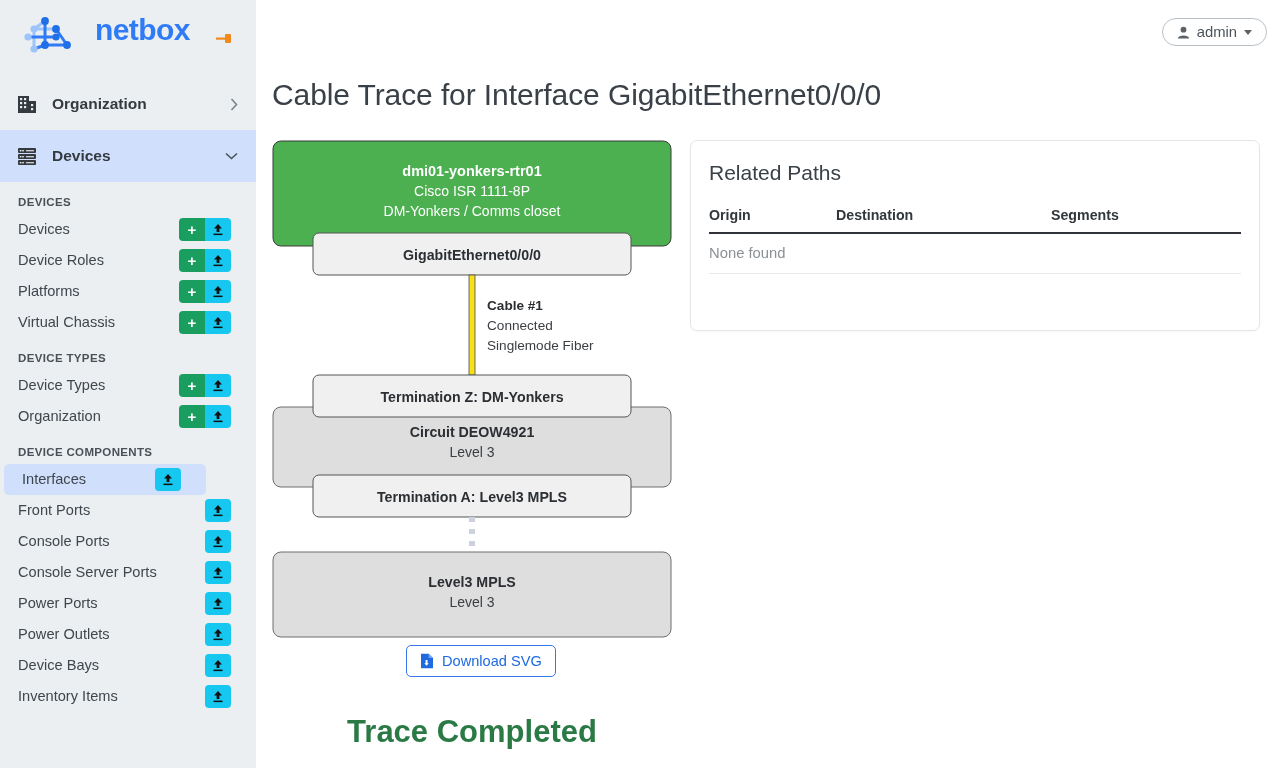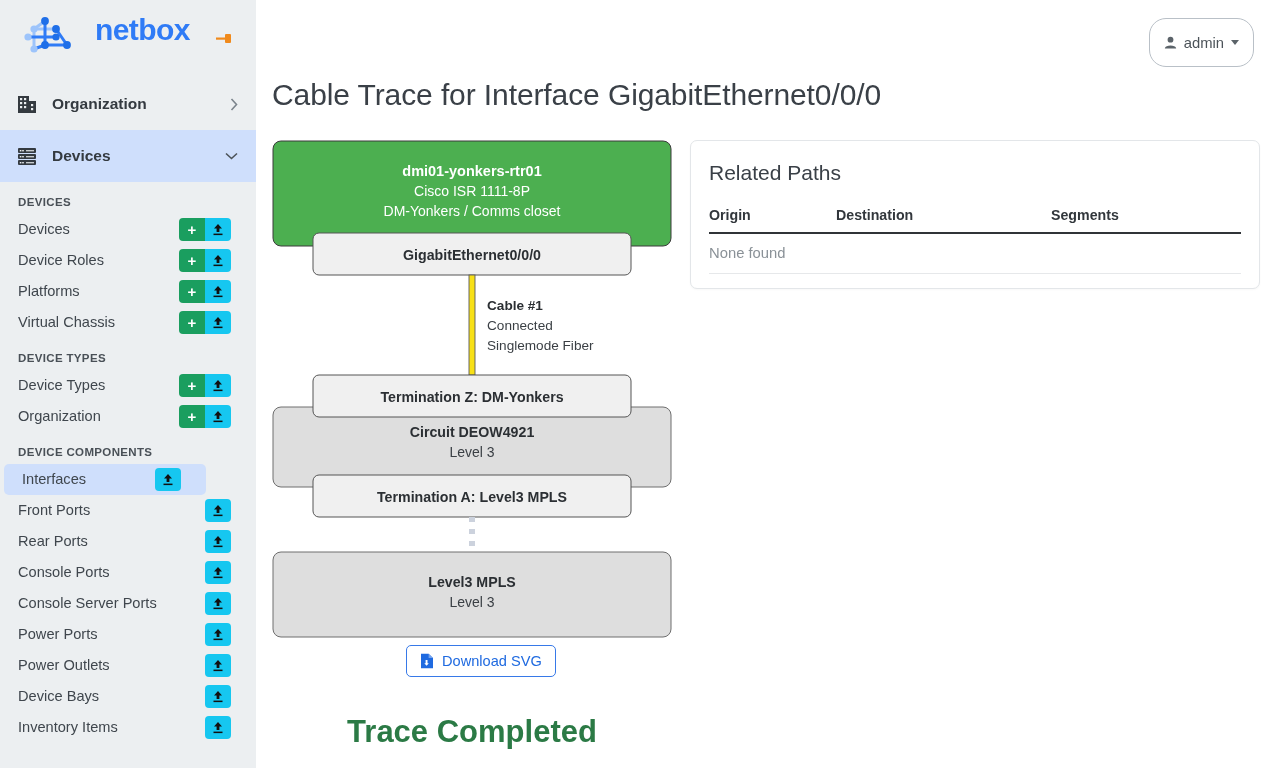--- a/index.html
+++ b/index.html
@@ -131,22 +131,22 @@
   }
   .go-btn {
     width: 42px;
     display: flex; align-items: center; justify-content: center;
     background: #1664f0; border: 1px solid #1664f0;
     border-radius: 0 4px 4px 0;
     cursor: pointer;
   }
 
   .user-btn {
-    position: absolute; right: 26px; top: 18px;
-    height: 49px; min-width: 100px;
+    position: absolute; right: 13px; top: 18px;
+    height: 28px; min-width: 100px;
     display: flex; align-items: center; gap: 7px; justify-content: center;
     padding: 0 14px;
     border: 1px solid #b9c0c7; border-radius: 17px;
     background: #fff; color: #4c5359; font-size: 14.8px;
     cursor: pointer;
   }
   .caret { width: 0; height: 0; border-left: 4.5px solid transparent; border-right: 4.5px solid transparent; border-top: 5.5px solid #5b6369; }
 
   .page-title {
     font-size: 30px; font-weight: 400; color: #3a4047;
@@ -174,21 +174,21 @@
     font-size: 31px; font-weight: 700;
     color: #2b7a45;
   }
 
   
   .card {
     flex: 1;
     border: 1px solid #e3e6e9; border-radius: 7px;
     background: #fff;
     padding: 20px 18px 14px 18px;
-    height: 149px;
+    height: 191px;
     box-shadow: 0 1px 2px rgba(0,0,0,0.03);
   }
   .card-title { font-size: 21px; font-weight: 400; color: #3a4047; margin-bottom: 22px; }
   table.paths { width: 100%; border-collapse: collapse; }
   table.paths th {
     text-align: left; font-size: 14.2px; font-weight: 700; color: #32373c;
     padding: 0 0 9px 0;
     border-bottom: 2px solid #303438;
   }
   table.paths td {
@@ -383,31 +383,20 @@
       <span class="nav-btns">
         <button class="btn-sq btn-imp solo">
           <svg width="12" height="13" viewBox="0 0 12 13">
               <path d="M6 1 L10 5.5 H7.4 V9 H4.6 V5.5 H2 Z" fill="#111"></path>
               <rect x="1.5" y="10.6" width="9" height="1.5" fill="#111"></rect>
             </svg>
         </button>
       </span>
     </div>
     <div class="nav-item">
-      <span class="ni-label">Rear Ports</span>
-      <span class="nav-btns">
-        <button class="btn-sq btn-imp solo">
-          <svg width="12" height="13" viewBox="0 0 12 13">
-              <path d="M6 1 L10 5.5 H7.4 V9 H4.6 V5.5 H2 Z" fill="#111"></path>
-              <rect x="1.5" y="10.6" width="9" height="1.5" fill="#111"></rect>
-            </svg>
-        </button>
-      </span>
-    </div>
-    <div class="nav-item">
       <span class="ni-label">Console Ports</span>
       <span class="nav-btns">
         <button class="btn-sq btn-imp solo">
           <svg width="12" height="13" viewBox="0 0 12 13">
               <path d="M6 1 L10 5.5 H7.4 V9 H4.6 V5.5 H2 Z" fill="#111"></path>
               <rect x="1.5" y="10.6" width="9" height="1.5" fill="#111"></rect>
             </svg>
         </button>
       </span>
     </div>

